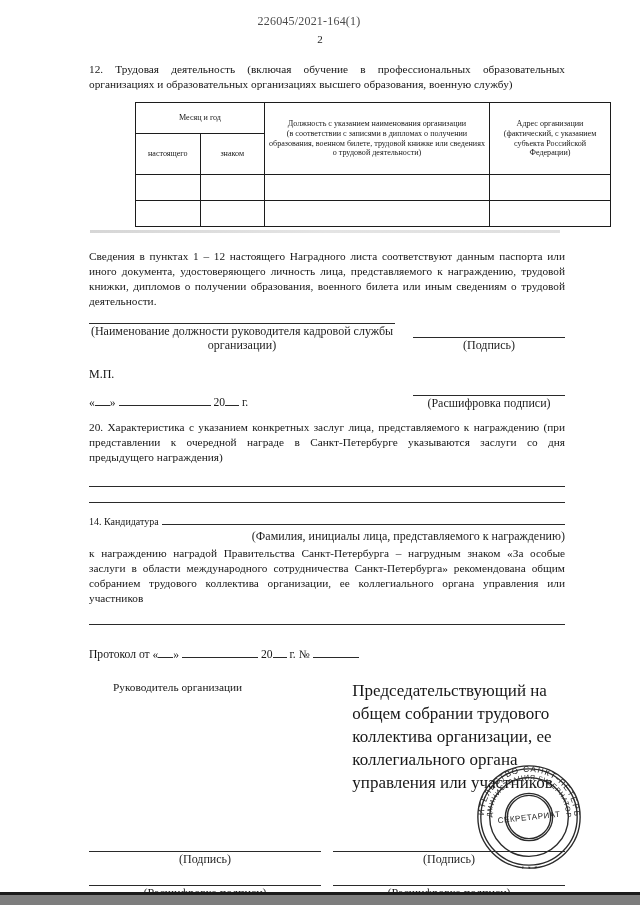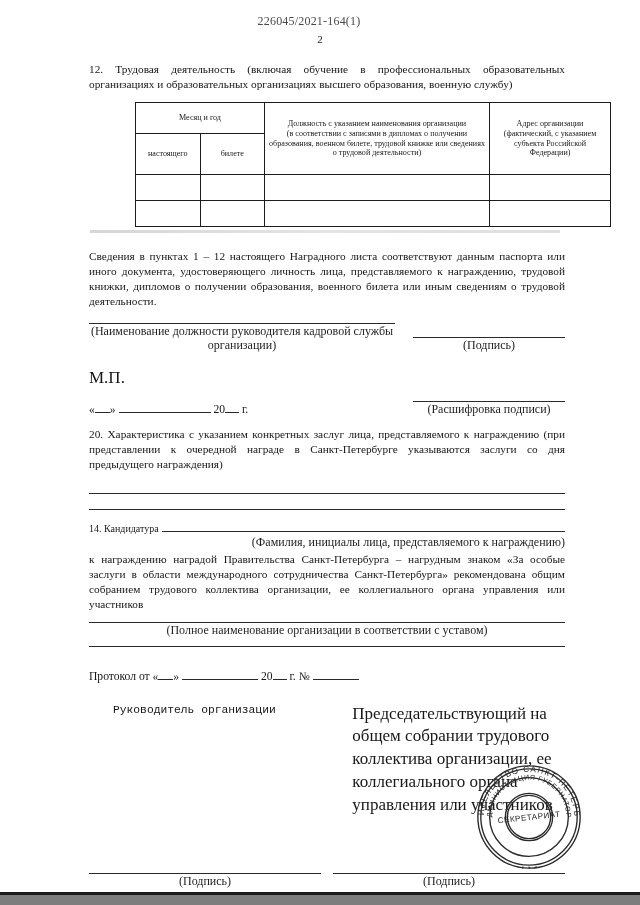--- a/index.html
+++ b/index.html
@@ -77,38 +77,38 @@
     font-size:12px;
     text-align:center;
     color:#1e1e1e;
     margin-top:1px;
     line-height:1.15;
   }
   .row2{display:flex;justify-content:space-between;align-items:flex-end;}
   .col-left{width:306px;}
   .col-right{width:152px;}
 
-  .mp{font-size:17px;margin:0;}
+  .mp{font-size:12px;margin:0;}
   .dateline{font-size:11.6px;white-space:nowrap;}
   .u-sm{display:inline-block;border-bottom:1px solid #2a2a2a;width:14px;}
   .u-md{display:inline-block;border-bottom:1px solid #2a2a2a;width:92px;}
   .u-xs{display:inline-block;border-bottom:1px solid #2a2a2a;width:15px;}
   .u-num{display:inline-block;border-bottom:1px solid #2a2a2a;width:46px;}
   .u-mid{display:inline-block;border-bottom:1px solid #2a2a2a;width:76px;}
 
   .blankline{
     border-bottom:1px solid #2a2a2a;
     height:15px;
   }
   .item14row{display:flex;align-items:baseline;}
   .item14row .lbl{white-space:nowrap;font-size:10px;text-align:right;}
   .item14row .fill{flex:1;border-bottom:1px solid #2a2a2a;height:13px;margin-left:3px;}
 
   .twocol{display:flex;}
-  .twocol .l{width:252px;font-size:11.3px;line-height:1.35;font-family:Liberation Mono, monospace;}
+  .twocol .l{width:252px;font-size:11.3px;line-height:1.35;}
   .twocol .r{width:224px;font-size:17px;line-height:1.35;}
 
   .signrow{display:flex;justify-content:space-between;}
   .signblk{width:232px;}
 
   
   .seal{
     position:absolute;
     left:470px;top:758px;
     width:118px;height:118px;
@@ -150,21 +150,21 @@
             <div>Должность с указанием наименования организации</div>
             <div>(в соответствии с записями в дипломах о получении образования, военном билете, трудовой книжке или сведениях о трудовой деятельности)</div>
           </th>
           <th class="c-addr" rowspan="2">
             <div>Адрес организации</div>
             <div>(фактический, с указанием субъекта Российской Федерации)</div>
           </th>
         </tr>
         <tr>
           <th class="c-month hdr-sub">настоящего</th>
-          <th class="c-leave hdr-sub">билете</th>
+          <th class="c-leave hdr-sub">знаком</th>
         </tr>
       </thead>
       <tbody>
         <tr class="body-row">
           <td></td>
           <td></td>
           <td></td>
           <td></td>
         </tr>
         <tr class="body-row">
@@ -222,24 +222,20 @@
     <div class="item14row">
       <span class="lbl">14. Кандидатура</span>
       <span class="fill"></span>
     </div>
     <div class="cap" style="margin-left:84px;text-align:right;">(Фамилия, инициалы лица, представляемого к награждению)</div>
 
     <p class="para" style="margin-top:2px;">к награждению наградой Правительства Санкт-Петербурга – нагрудным знаком «За особые заслуги в области международного сотрудничества Санкт-Петербурга» рекомендована общим собранием трудового коллектива организации, ее коллегиального органа управления или участников</p>
 
     <div class="gap-10"></div>
 
-    <div>
-      <div class="rule"></div>
-      <div class="cap">(Полное наименование организации в соответствии с уставом)</div>
-    </div>
 
     <div class="gap-8"></div>
     <div class="rule"></div>
 
     <div class="gap-22"></div>
 
     <div class="dateline">
       <span>Протокол от</span>
       <span>«</span><span class="u-xs"></span><span>»</span>
       <span class="u-mid"></span>

